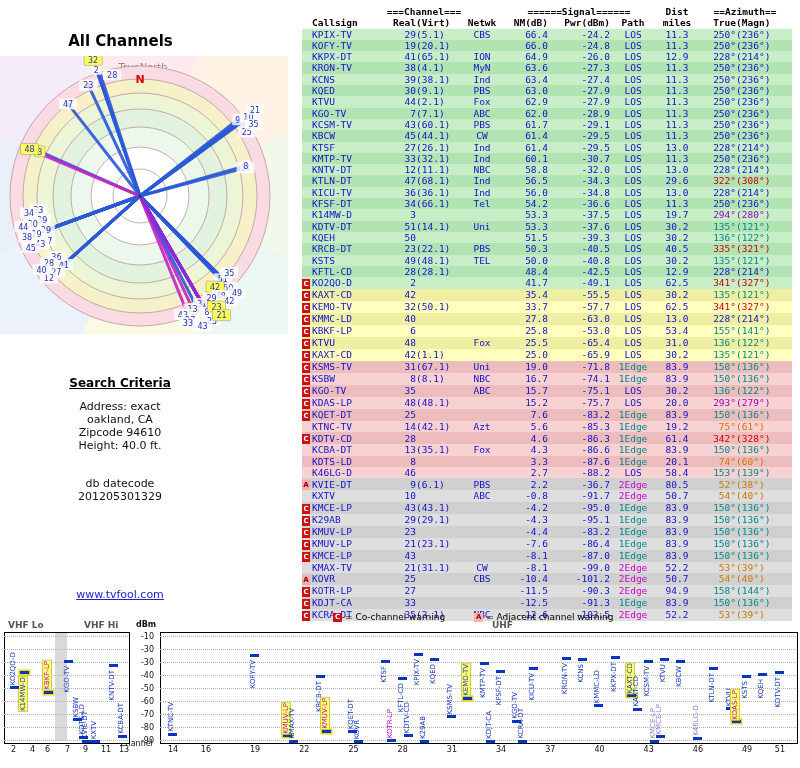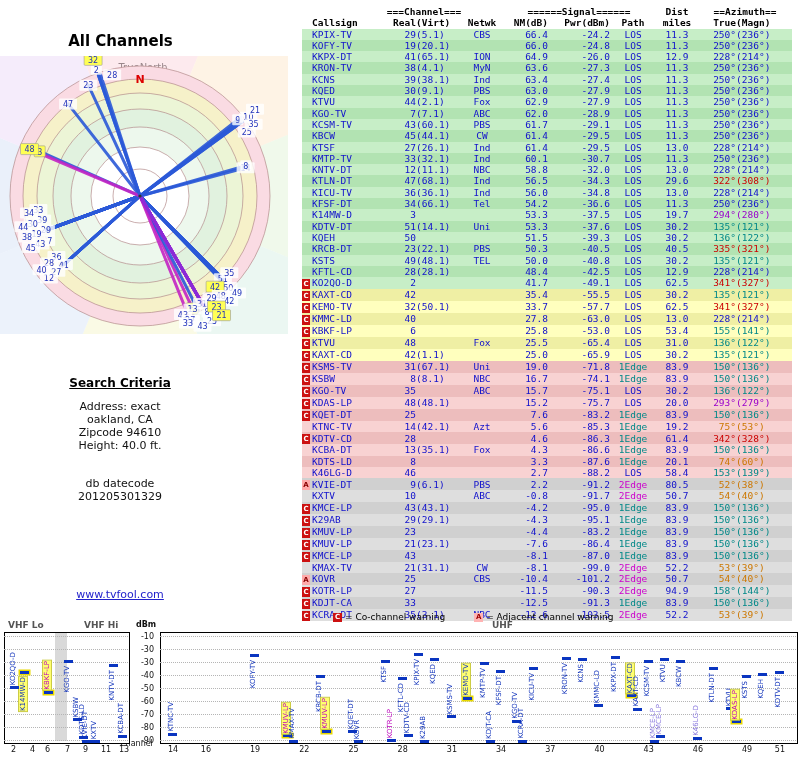--- a/index.html
+++ b/index.html
@@ -725,21 +725,21 @@
             <td class="c0"></td>
             <td class="c1" style="color: rgb(17, 17, 204);">KTNC-TV</td>
             <td class="c2" style="color: rgb(17, 17, 204);">14</td>
             <td class="c3" style="color: rgb(17, 17, 204);">(42.1)</td>
             <td class="c4" style="color: rgb(17, 17, 204);">Azt</td>
             <td class="c5" style="color: rgb(17, 17, 204);">5.6</td>
             <td class="c6" style="color: rgb(17, 17, 204);">-85.3</td>
             <td class="c7" style="color: rgb(0, 136, 136);">1Edge</td>
             <td class="c8" style="color: rgb(17, 17, 204);">19.2</td>
             <td class="c9" style="color: rgb(204, 119, 0);">75°</td>
-            <td class="c10" style="color: rgb(204, 119, 0);">(53°)</td>
+            <td class="c10" style="color: rgb(204, 119, 0);">(61°)</td>
           </tr>
           <tr style="background: rgb(237, 189, 189);">
             <td class="c0"><span class="mk mkC">C</span></td>
             <td class="c1" style="color: rgb(17, 17, 204);">KDTV-CD</td>
             <td class="c2" style="color: rgb(17, 17, 204);">28</td>
             <td class="c3" style="color: rgb(17, 17, 204);"></td>
             <td class="c4" style="color: rgb(17, 17, 204);"></td>
             <td class="c5" style="color: rgb(17, 17, 204);">4.6</td>
             <td class="c6" style="color: rgb(17, 17, 204);">-86.3</td>
             <td class="c7" style="color: rgb(0, 136, 136);">1Edge</td>
@@ -786,21 +786,21 @@
             <td class="c9" style="color: rgb(0, 136, 136);">153°</td>
             <td class="c10" style="color: rgb(0, 136, 136);">(139°)</td>
           </tr>
           <tr style="background: rgb(208, 208, 208);">
             <td class="c0"><span class="mk mkA">A</span></td>
             <td class="c1" style="color: rgb(17, 17, 204);">KVIE-DT</td>
             <td class="c2" style="color: rgb(17, 17, 204);">9</td>
             <td class="c3" style="color: rgb(17, 17, 204);">(6.1)</td>
             <td class="c4" style="color: rgb(17, 17, 204);">PBS</td>
             <td class="c5" style="color: rgb(17, 17, 204);">2.2</td>
-            <td class="c6" style="color: rgb(17, 17, 204);">-91.2</td>
+            <td class="c6" style="color: rgb(17, 17, 204);">-36.7</td>
             <td class="c7" style="color: rgb(204, 0, 204);">2Edge</td>
             <td class="c8" style="color: rgb(17, 17, 204);">80.5</td>
             <td class="c9" style="color: rgb(204, 119, 0);">52°</td>
             <td class="c10" style="color: rgb(204, 119, 0);">(38°)</td>
           </tr>
           <tr style="background: rgb(222, 222, 222);">
             <td class="c0"></td>
             <td class="c1" style="color: rgb(17, 17, 204);">KXTV</td>
             <td class="c2" style="color: rgb(17, 17, 204);">10</td>
             <td class="c3" style="color: rgb(17, 17, 204);"></td>

